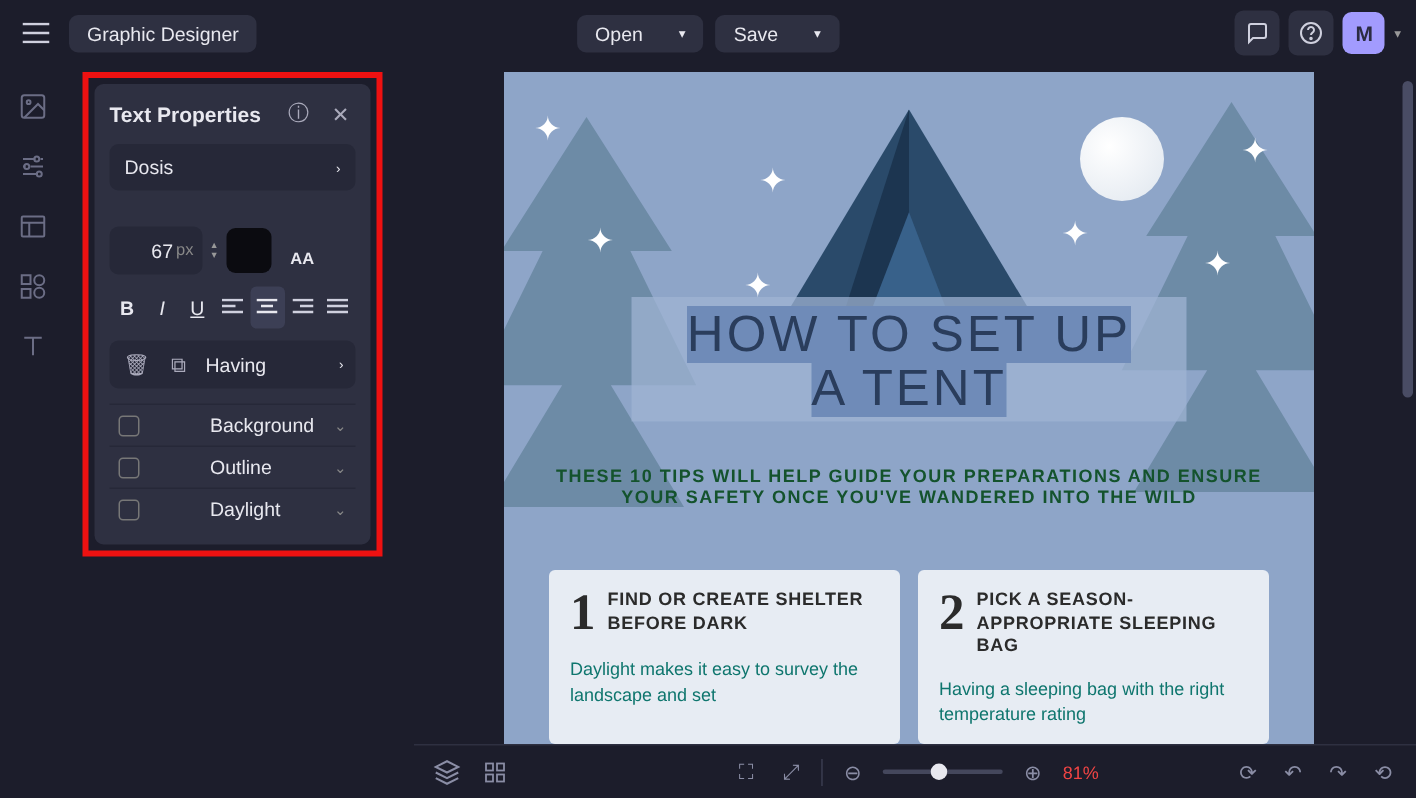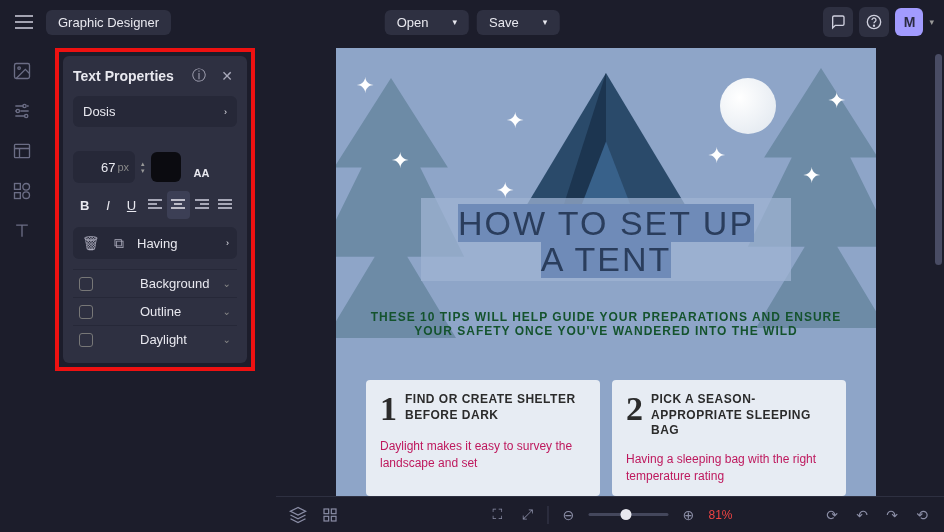--- a/index.html
+++ b/index.html
@@ -101,21 +101,21 @@
     width:370px; background:#a0b4d3bb; padding:8px 10px 4px;
   }
   .doc-title { font-family: Liberation Sans, sans-serif; text-align:center; color:#2a3d5c; letter-spacing:2px; font-size:34px; font-weight:400; line-height:1.05; }
   .doc-title .hl { background:#6f8bb8; }
   .doc-sub { text-align:center; color:#14532d; font-size:12px; letter-spacing:1px; padding:0 30px 10px; font-weight:600; }
   .tips { display:flex; gap:12px; padding:12px 30px 24px; }
   .tip { flex:1; background:#e7ecf3; border-radius:4px; padding:12px 14px; color:#2b2b2b; }
   .tiphead { display:flex; gap:8px; align-items:flex-start; }
   .tipnum { font-family: Georgia, serif; font-size:34px; font-weight:700; line-height:1; }
   .tiptitle { font-size:12px; font-weight:700; letter-spacing:.5px; line-height:1.3; }
-  .tipbody { font-size:12px; color:#be185d; margin-top:12px; line-height:1.4; }
+  .tipbody { font-size:12px; color:#0f766e; margin-top:12px; line-height:1.4; }
   
   .bottombar {
     position:absolute; left:276px; right:0; bottom:0; height:36px;
     display:flex; align-items:center; padding:0 12px;
     border-top:1px solid #2e3041; background:#1c1d2b;
   }
   .bb-left{display:flex;gap:12px;}
   .bb-center{position:absolute;left:50%;transform:translateX(-50%);display:flex;align-items:center;gap:10px;}
   .bb-right{margin-left:auto;display:flex;gap:10px;align-items:center;}
   .bbicn{width:20px;height:20px;display:flex;align-items:center;justify-content:center;color:#8a8da5;cursor:pointer;font-size:14px;}

